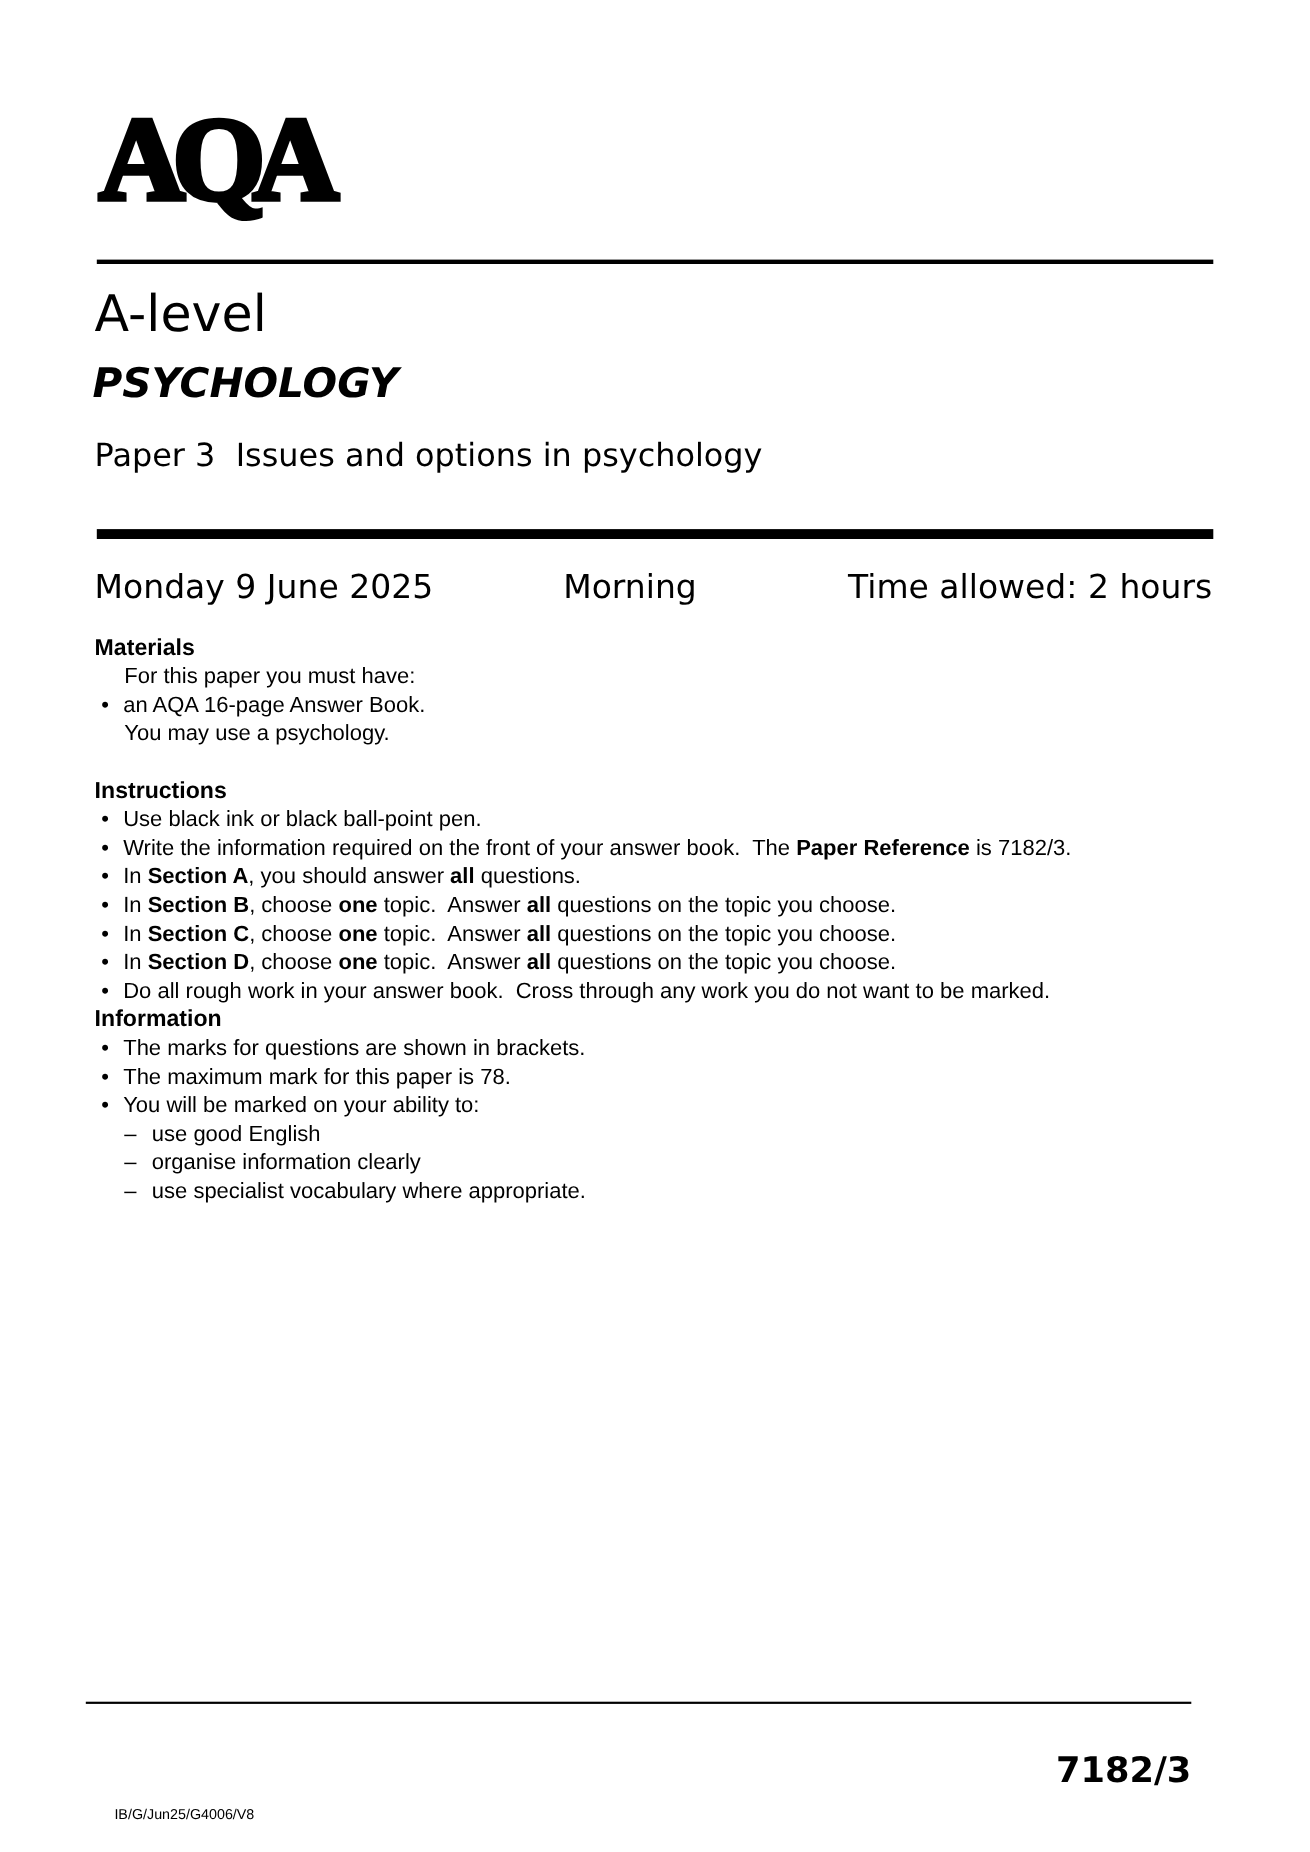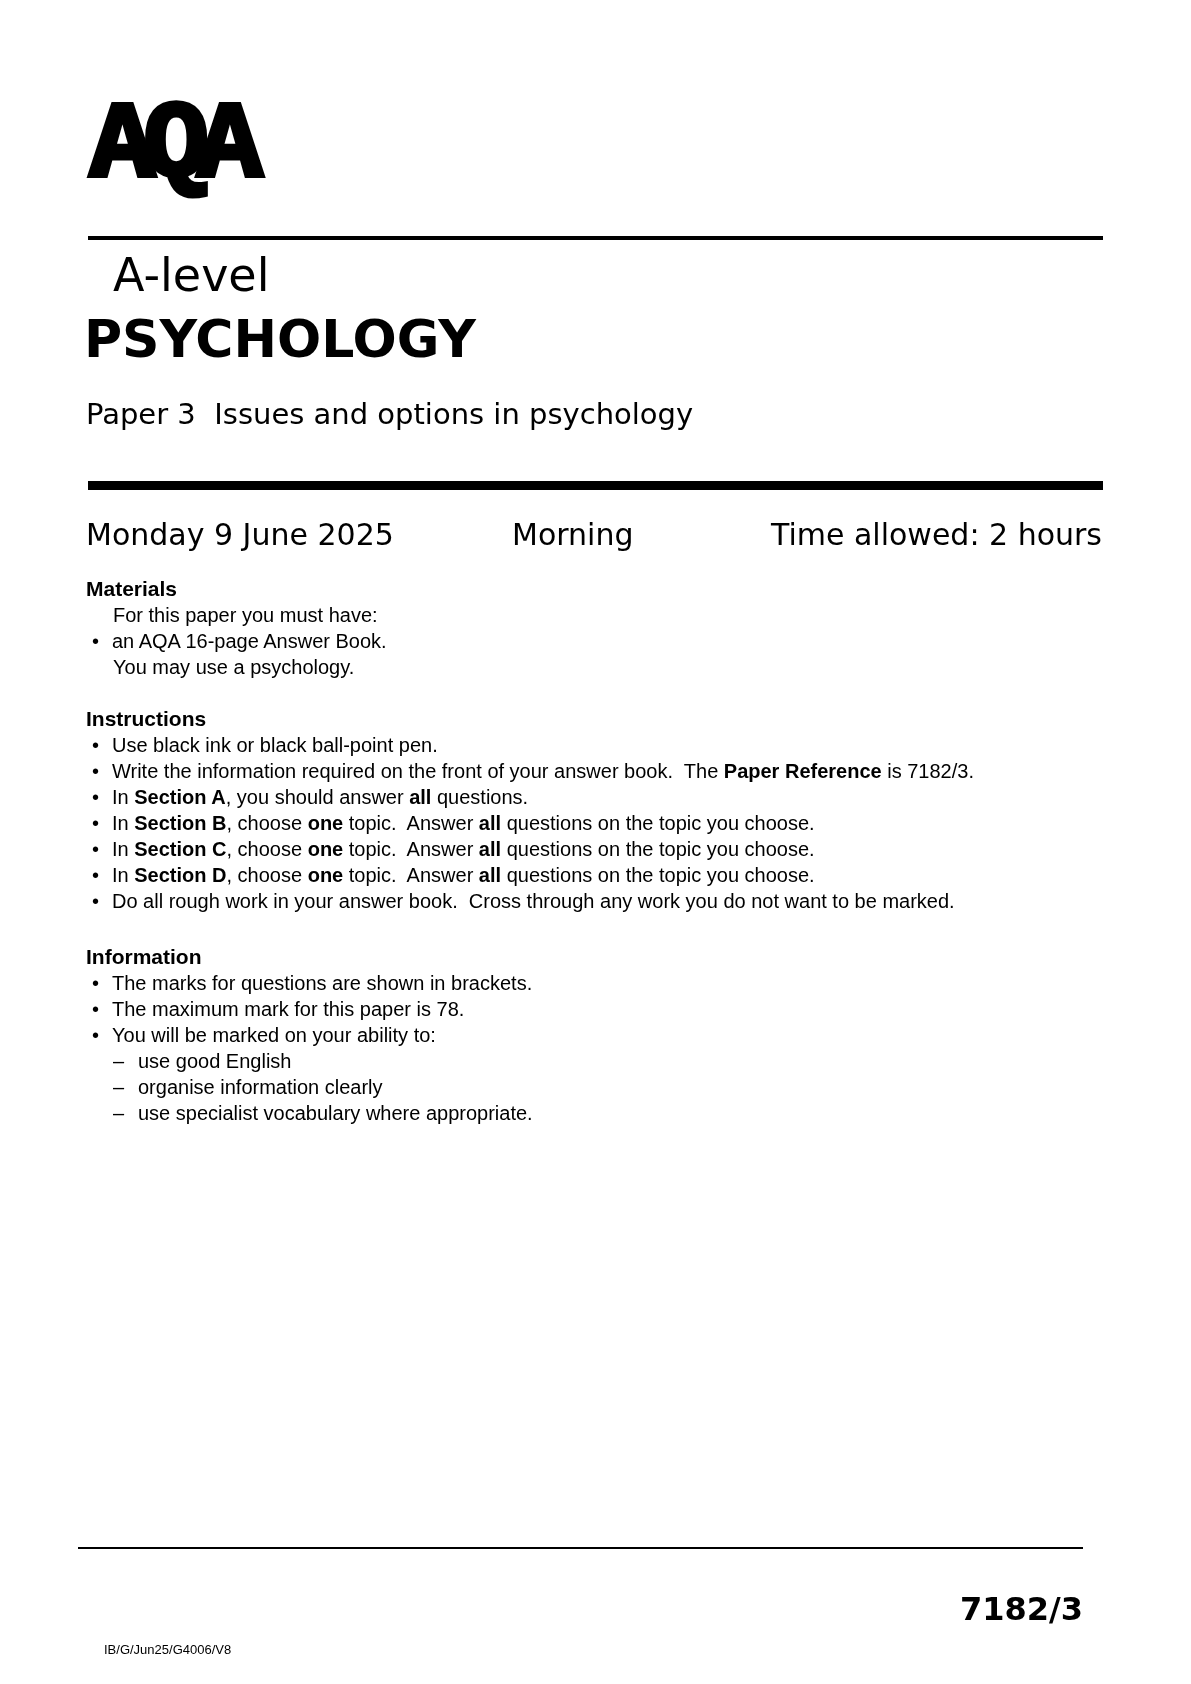--- a/index.html
+++ b/index.html
@@ -9,49 +9,49 @@
     background:#ffffff;
     margin:0 auto;
     font-family:"Liberation Sans",sans-serif;
     color:#000;
     overflow:hidden;
   }
   .titlefont{font-family:"DejaVu Sans",sans-serif;}
 
   .logo{
     position:absolute;left:90px;top:92px;
-    font-family:Liberation Mono, monospace;
+    font-family:Liberation Serif, serif;
     font-weight:bold;font-size:108px;line-height:1;
     letter-spacing:-11px;
     -webkit-text-stroke:5px #000;
   }
   .rule-top{position:absolute;left:88px;top:236px;width:1015px;height:4px;background:#000;}
-  .qualification{position:absolute;left:86px;top:250px;font-size:46px;line-height:1.1;margin-left:27px;}
-  .subject{position:absolute;left:84px;top:311px;font-size:52px;line-height:1.1;font-weight:bold;}
+  .qualification{position:absolute;left:86px;top:260px;font-size:46px;line-height:1.1;}
+  .subject{position:absolute;left:84px;top:329px;font-size:37px;line-height:1.1;font-weight:bold;font-style:italic;}
   .paper-line{position:absolute;left:86px;top:397px;font-size:29px;white-space:pre-wrap;}
   .title-bar{position:absolute;left:88px;top:481px;width:1015px;height:9px;background:#000;}
 
   .session-date{position:absolute;left:86px;top:517px;font-size:30px;text-align:right;}
   .session-time{position:absolute;left:512px;top:517px;font-size:30px;}
   .session-allowed{position:absolute;right:89px;top:517px;font-size:30px;}
 
   .bodyblock{
     position:absolute;left:86px;top:576px;width:1030px;
     font-size:20px;line-height:26px;
   }
   .sec-heading{font-weight:bold;font-size:21px;}
   .line{white-space:pre-wrap;margin-left:27px;}
   .row{display:flex;align-items:flex-start;}
   .row .marker{flex:none;width:20px;margin-left:6px;}
   .row .txt{flex:1;white-space:pre-wrap;}
   .subrow{display:flex;align-items:flex-start;margin-left:27px;}
   .subrow .marker{flex:none;width:25px;}
   .subrow .txt{flex:1;white-space:pre-wrap;}
   .gap-instructions{margin-top:26px;}
-  .gap-information{margin-top:30px;}
+  .gap-information{}
 
   .footer-rule{position:absolute;left:78px;top:1547px;width:1005px;height:2px;background:#000;}
   .paper-ref{
     position:absolute;right:108px;top:1593px;
     font-family:"DejaVu Sans",sans-serif;
     font-weight:bold;font-size:32px;line-height:1;
   }
   .print-code{position:absolute;left:76px;top:1642px;font-size:13px;margin-left:28px;}
 </style>
 </head>

